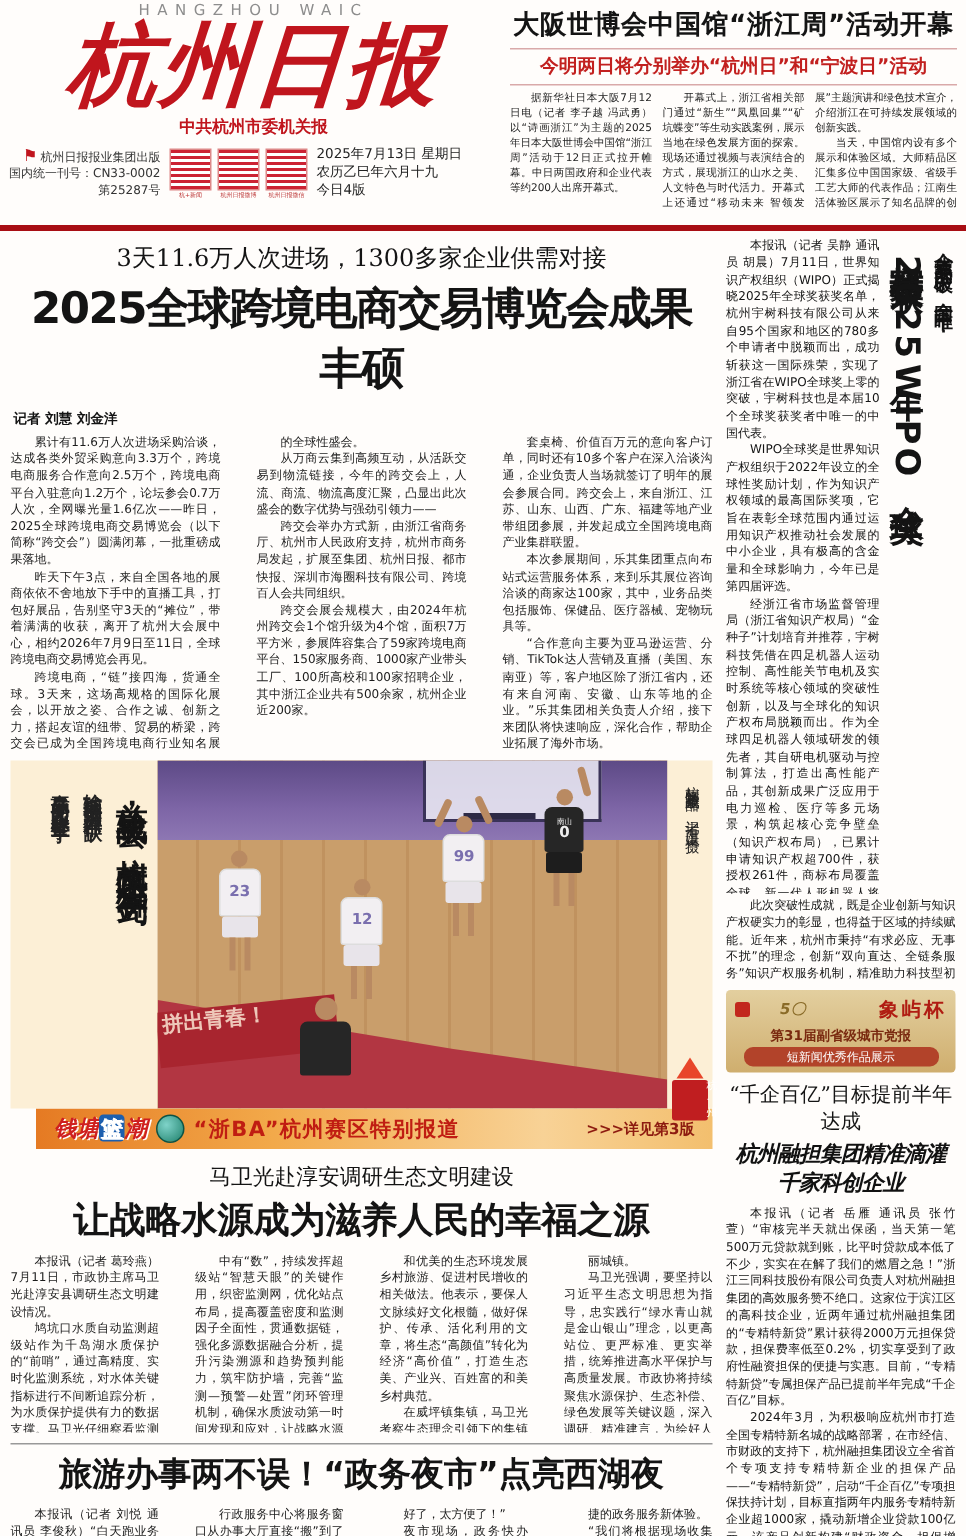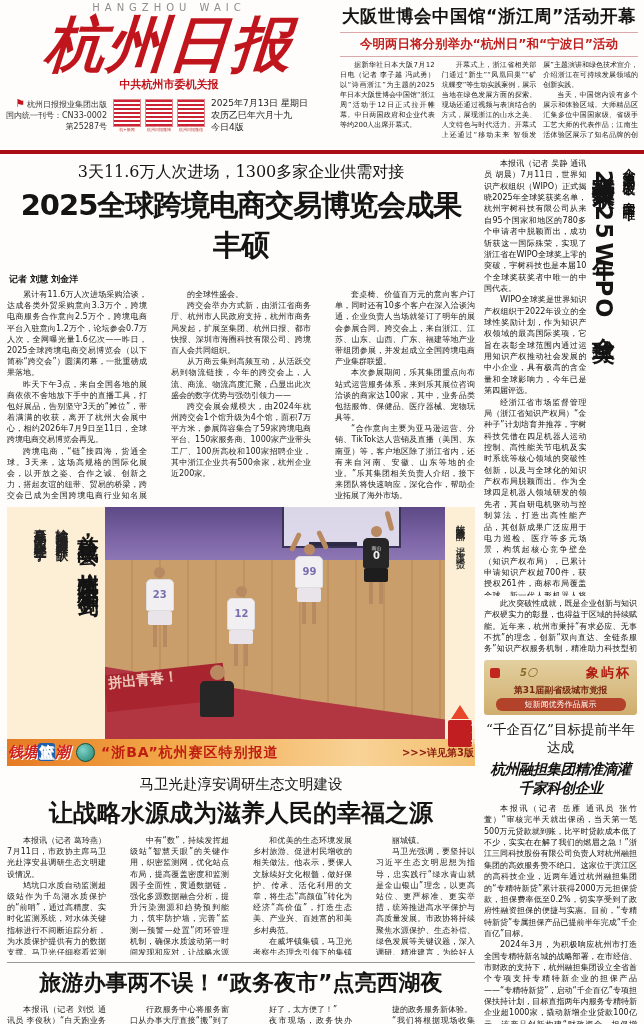--- a/index.html
+++ b/index.html
@@ -77,21 +77,21 @@
   .legs{width:4px;height:22px;background:#b98a62;display:inline-block;margin:0 3px;}
   .arm{position:absolute;width:5px;height:20px;background:#b98a62;border-radius:3px;}
   .capstrip{width:30px;flex:none;background:#fcefd6;position:relative;padding-top:10px;box-sizing:border-box;}
   .vcap{writing-mode:vertical-rl;font-size:9.5px;letter-spacing:1px;color:#222;margin:0 auto;height:170px;}
   .flame{position:absolute;bottom:4px;left:3px;width:24px;height:30px;text-align:center;}
   .flame .fire{width:0;height:0;margin:0 auto;border-left:9px solid transparent;border-right:9px solid transparent;
      border-bottom:14px solid #e8462a;}
   .flame .fbox{background:#c01e20;color:#fff;font-size:7px;line-height:9px;border-radius:2px;margin-top:1px;padding-left:23px;}
   
   .zbanner{height:27px;background:linear-gradient(90deg,#e57a23,#f2a94a 35%,#f8d296 75%,#f3bf6e);
-     display:flex;align-items:center;gap:6px;padding:0 1px;}
+     display:flex;align-items:center;gap:6px;padding:0 12px;margin-left:17px;}
   .zb-logo1{font-size:15px;font-weight:900;font-style:italic;color:#cf1f1f;
      text-shadow:1px 1px 0 #fff;}
   .zb-logo1 .blue{background:#1d5fae;color:#fff;border-radius:3px;padding:0 1px;font-style:normal;}
   .zb-ball{width:17px;height:17px;border-radius:50%;background:radial-gradient(circle at 35% 35%,#7fd3c9,#1e7f6a);
      border:1px solid #0c5346;}
   .zb-text{font-size:14px;font-weight:bold;color:#c01d12;letter-spacing:1px;}
   .zb-more{margin-left:auto;font-size:10px;font-weight:bold;color:#8d1b10;}
   
   .mw-kicker{font-size:14.5px;text-align:center;font-family:"DejaVu Serif",serif;margin-top:9px;}
   .mw-head{font-size:24px;font-weight:900;text-align:center;margin:3px 0 6px 0;}
@@ -184,22 +184,22 @@
       <div class="byline">记者 刘慧 刘金洋</div>
 
       <div class="cols4 expo-cols">
         <div>
             <p>累计有11.6万人次进场采购洽谈，达成各类外贸采购意向3.3万个，跨境电商服务合作意向2.5万个，跨境电商平台入驻意向1.2万个，论坛参会0.7万人次，全网曝光量1.6亿次——昨日，2025全球跨境电商交易博览会（以下简称“跨交会”）圆满闭幕，一批重磅成果落地。</p>
             <p>昨天下午3点，来自全国各地的展商依依不舍地放下手中的直播工具，打包好展品，告别坚守3天的“摊位”，带着满满的收获，离开了杭州大会展中心，相约2026年7月9日至11日，全球跨境电商交易博览会再见。</p>
             <p>跨境电商，“链”接四海，货通全球。3天来，这场高规格的国际化展会，以开放之姿、合作之诚、创新之力，搭起友谊的纽带、贸易的桥梁，跨交会已成为全国跨境电商行业知名展会。</p>
           </div>
         <div>
             <p>的全球性盛会。</p>
+            <p>从万商云集到高频互动，从活跃交易到物流链接，今年的跨交会上，人流、商流、物流高度汇聚，凸显出此次盛会的数字优势与强劲引领力——</p>
             <p>跨交会举办方式新，由浙江省商务厅、杭州市人民政府支持，杭州市商务局发起，扩展至集团、杭州日报、都市快报、深圳市海圈科技有限公司、跨境百人会共同组织。</p>
-            <p>从万商云集到高频互动，从活跃交易到物流链接，今年的跨交会上，人流、商流、物流高度汇聚，凸显出此次盛会的数字优势与强劲引领力——</p>
             <p>跨交会展会规模大，由2024年杭州跨交会1个馆升级为4个馆，面积7万平方米，参展阵容集合了59家跨境电商平台、150家服务商、1000家产业带头工厂、100所高校和100家招聘企业，其中浙江企业共有500余家，杭州企业近200家。</p>
           </div>
         <div>
             <p>套桌椅、价值百万元的意向客户订单，同时还有10多个客户在深入洽谈沟通，企业负责人当场就签订了明年的展会参展合同。跨交会上，来自浙江、江苏、山东、山西、广东、福建等地产业带组团参展，并发起成立全国跨境电商产业集群联盟。</p>
             <p>本次参展期间，乐其集团重点向布站式运营服务体系，来到乐其展位咨询洽谈的商家达100家，其中，业务品类包括服饰、保健品、医疗器械、宠物玩具等。</p>
             <p>“合作意向主要为亚马逊运营、分销、TikTok达人营销及直播（美国、东南亚）等，客户地区除了浙江省内，还有来自河南、安徽、山东等地的企业。”乐其集团相关负责人介绍，接下来团队将快速响应，深化合作，帮助企业拓展了海外市场。</p>
           </div>
       </div>
 
       <div class="photo-block">

